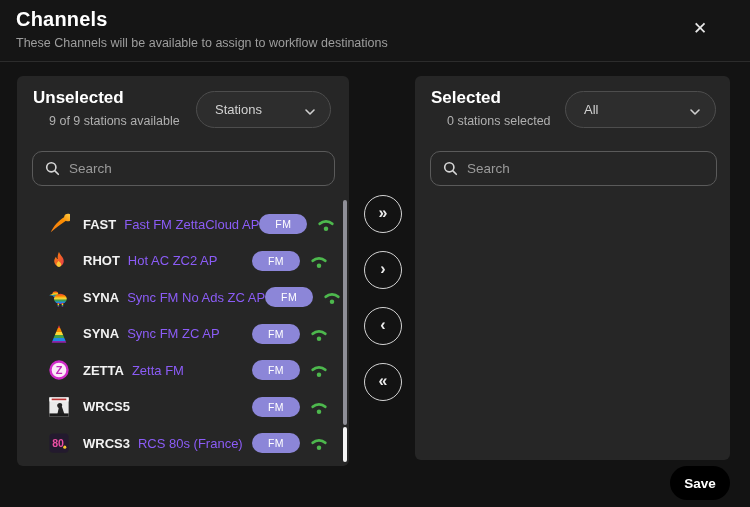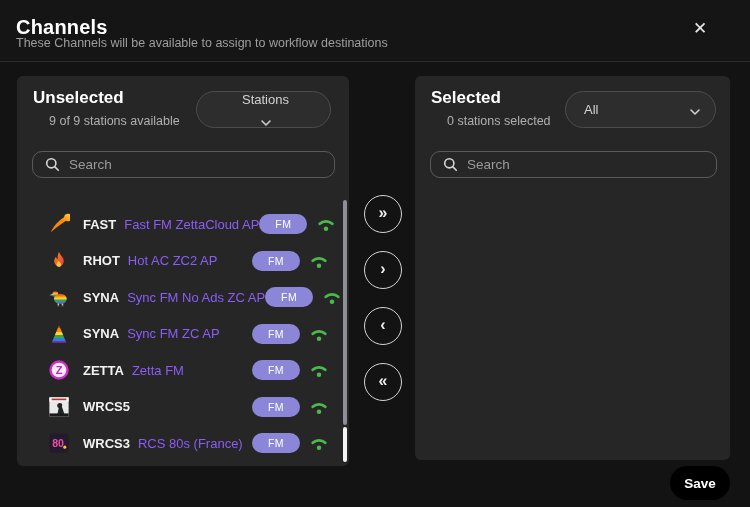--- a/index.html
+++ b/index.html
@@ -6,40 +6,40 @@
   html,body { width:750px; height:507px; }
   body {
     font-family:"Liberation Sans", sans-serif;
     background:#131313;
     color:#fff;
     position:relative;
     overflow:hidden;
   }
   
   .modal-header { position:absolute; left:0; top:0; width:750px; height:62px; border-bottom:1px solid #2c2c2c; background:#151515; }
-  .modal-title { position:absolute; left:16px; top:8px; font-size:20px; font-weight:bold; letter-spacing:.2px; color:#fff;margin-top:8px; }
+  .modal-title { position:absolute; left:16px; top:8px; font-size:20px; font-weight:bold; letter-spacing:.2px; color:#fff; }
   .modal-subtitle { position:absolute; left:16px; top:36px; font-size:12.5px; color:#9e9e9e; }
   .close-btn { position:absolute; right:40px; top:19px; width:20px; height:20px; background:none; border:none; color:#e8e8e8; font-size:17px; line-height:20px; cursor:pointer; padding:0; }
   
   .panel { position:absolute; background:#262626; border-radius:6px; }
   .panel-left  { left:17px;  top:76px; width:332px; height:390px;padding-left:44px; }
   .panel-right { left:415px; top:76px; width:315px; height:384px; }
   .panel-title { position:absolute; left:16px; top:12px; font-size:17px; font-weight:bold; color:#fff; }
   .panel-subtitle { position:absolute; left:32px; top:38px; font-size:12.5px; color:#b0b0b0; }
   .dropdown {
     position:absolute; top:15px; height:37px; border:1px solid #4d4d4d; border-radius:19px;
     background:#2d2d2d; display:flex; align-items:center; justify-content:space-between;
     padding:0 14px 0 18px; cursor:pointer;
   }
-  .panel-left  .dropdown { left:179px; width:135px;flex-direction:column; }
+  .panel-left  .dropdown { left:179px; width:135px; }
   .panel-right .dropdown { left:150px; width:151px; }
   .dropdown-value { font-size:13px; color:#d2d2d2; }
   .chev { width:12px; height:12px; flex:0 0 auto; }
   .searchbox {
-    position:absolute; left:15px; top:75px; height:27px; border:1px solid #5a5a5a; border-radius:10px;
+    position:absolute; left:15px; top:75px; height:35px; border:1px solid #5a5a5a; border-radius:10px;
     background:transparent; display:flex; align-items:center; padding:0 12px; gap:9px;
   }
   .panel-left  .searchbox { width:303px; }
   .panel-right .searchbox { width:287px; }
   .searchbox input {
     flex:1; background:transparent; border:none; outline:none; color:#e5e5e5;
     font-size:13.5px; font-family:"Liberation Sans", sans-serif;
   }
   .searchbox input::placeholder { color:#9a9a9a; opacity:1; }
   .search-glyph { width:15px; height:15px; flex:0 0 auto; }

